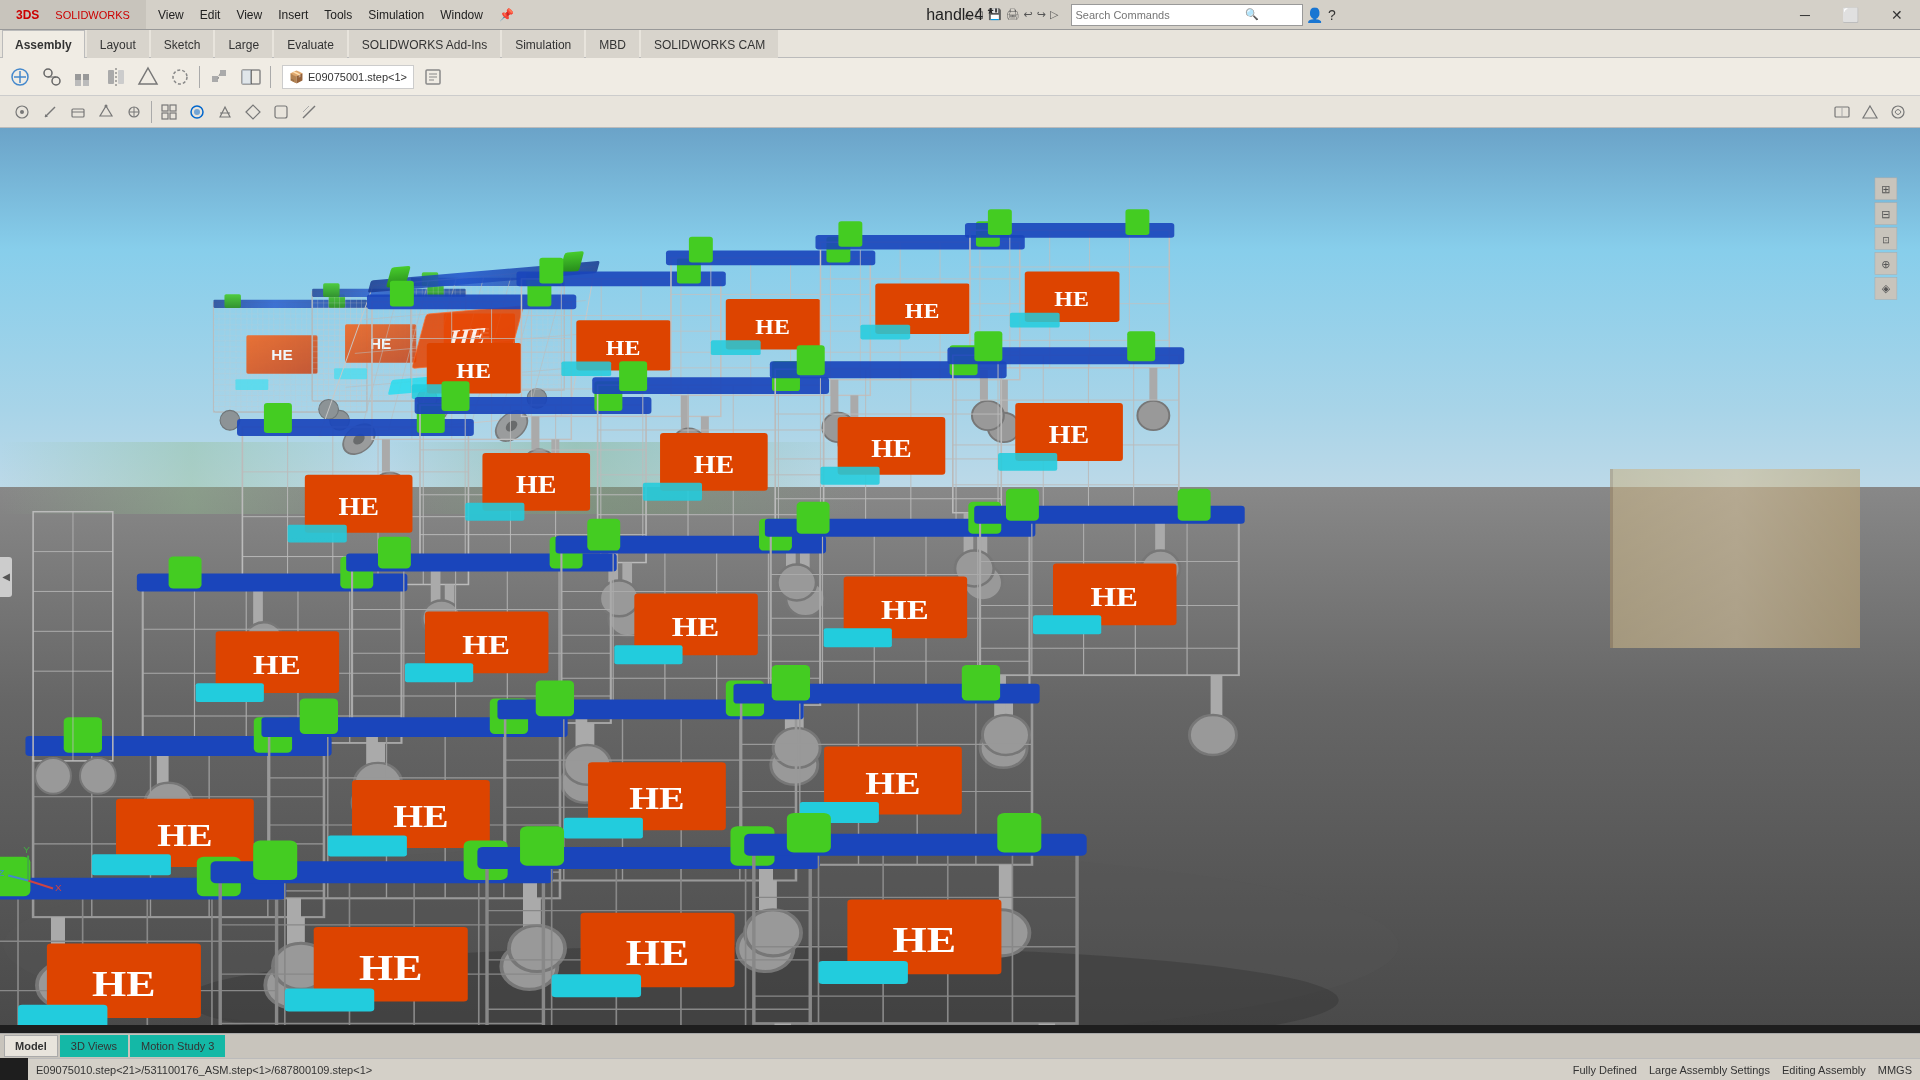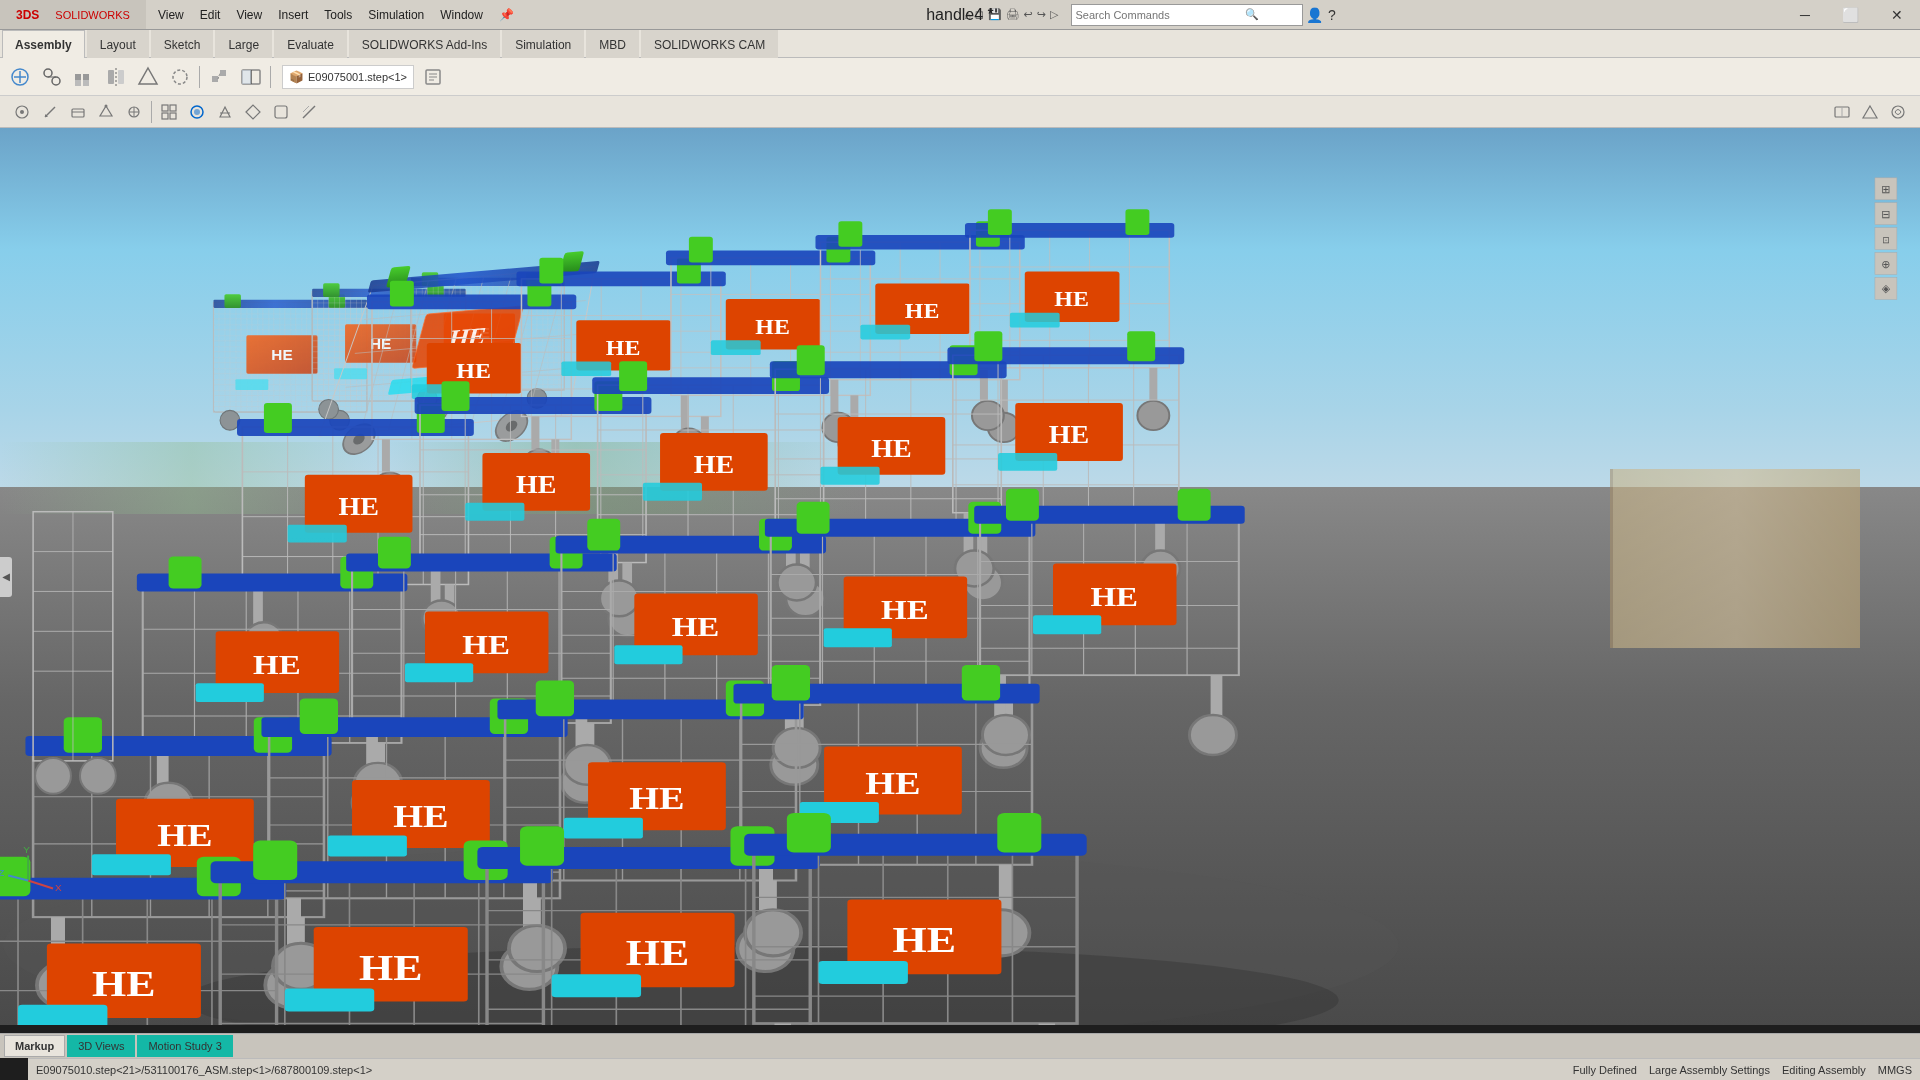--- a/index.html
+++ b/index.html
@@ -1022,21 +1022,21 @@
 
   </svg>
 
   <div id="left-arrow">
     <span>◀</span>
   </div>
 
 </div>
 
 <div id="bottom-tabs" style="position:fixed; bottom:22px; left:0; right:0; height:25px; background:#c8c4bc; border-top:1px solid #aaa; display:flex; align-items:center; padding:0 4px;">
-  <div class="bottom-tab active">Markup</div>
+  <div class="bottom-tab active">Model</div>
   <div class="bottom-tab">3D Views</div>
   <div class="bottom-tab">Motion Study 3</div>
 </div>
 
 <div id="status-bar" style="position: fixed; bottom: 0px; left: 0px; right: 0px; height: 22px; background: rgb(212, 208, 200); border-top: 1px solid rgb(187, 187, 187); display: flex; align-items: center; padding: 0px 8px; font-size: 11px; justify-content: space-between;">
   <span>E09075010.step&lt;21&gt;/531100176_ASM.step&lt;1&gt;/687800109.step&lt;1&gt;</span>
   <div id="status-right">
     <span>Fully Defined</span>
     <span>Large Assembly Settings</span>
     <span>Editing Assembly</span>

